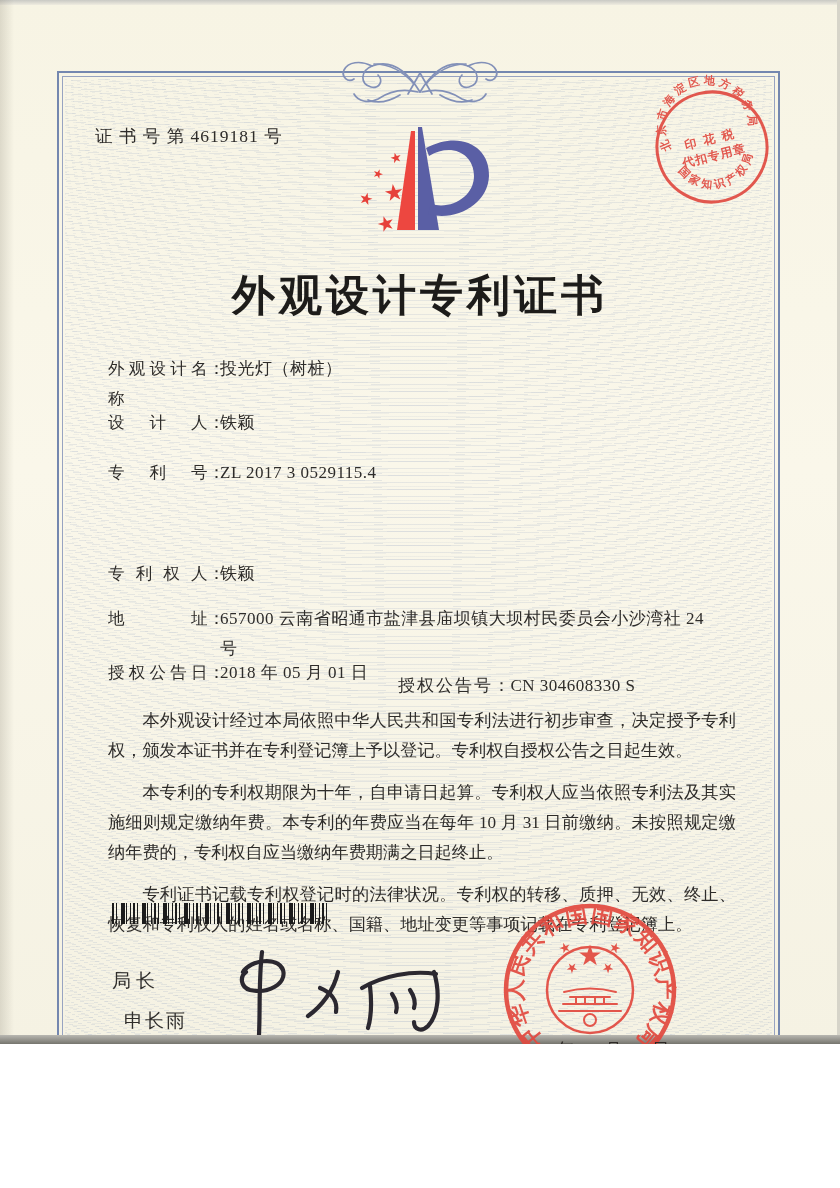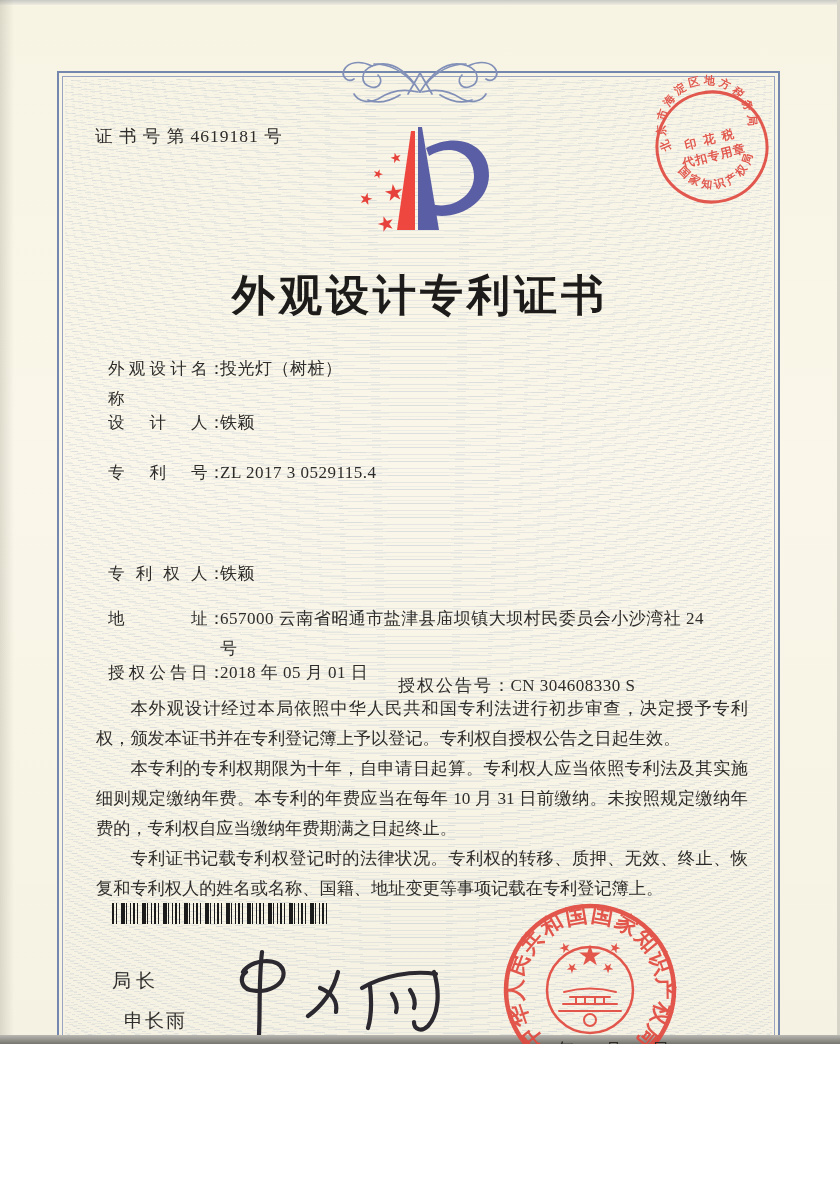--- a/index.html
+++ b/index.html
@@ -26,21 +26,21 @@
   .cert-no{position:absolute;left:95px;top:124px;font-size:17.5px;letter-spacing:1px;}
   .title{position:absolute;left:0;top:238px;width:100%;text-align:center;font-size:43px;font-weight:700;letter-spacing:4px;color:#1d1c1a;}
   .frow{position:absolute;left:108px;font-size:17px;line-height:30px;letter-spacing:.5px;}
   .flabel{display:inline-block;width:100px;font-size:16.5px;text-align:justify;text-align-last:justify;vertical-align:top;}
   .fcolon{display:inline-block;width:12px;vertical-align:top;}
   .fvalue{display:inline-block;vertical-align:top;}
   .addr .fvalue{width:492px;}
   .grant2{position:absolute;left:290px;top:0;white-space:nowrap;margin-top:13px;}
   .grant2 .glabel{letter-spacing:2px;}
   .paras{position:absolute;left:96px;top:694px;width:652px;font-size:17.2px;line-height:30px;text-align:justify;}
-  .paras p{margin:0;text-indent:2em;}
+  .paras p{margin:12px;text-indent:2em;}
   .barcode{position:absolute;left:112px;top:903px;width:217px;height:21px;
     background:repeating-linear-gradient(90deg,#1b1b1b 0 2px,transparent 2px 4px,#1b1b1b 4px 5px,transparent 5px 9px,#1b1b1b 9px 13px,transparent 13px 14px,#1b1b1b 14px 15px,transparent 15px 18px,#1b1b1b 18px 19px,transparent 19px 21px);}
   .signer-title{position:absolute;left:112px;top:968px;font-size:19px;letter-spacing:5px;}
   .signer-name{position:absolute;left:112px;top:1008px;font-size:19px;letter-spacing:2px;margin-left:12px;}
   .seal-date{position:absolute;left:514px;top:1038px;font-size:17px;letter-spacing:1px;color:#2d2926;z-index:6;}
   .footer{position:absolute;left:0;top:1092px;width:100%;text-align:center;font-size:17px;letter-spacing:3px;}
   .seal-svg{opacity:.92;z-index:5;}
   .stamp-svg{opacity:.9;transform:rotate(-14deg);}
   .sig-path{stroke:#2b2830;stroke-width:4.2;fill:none;stroke-linecap:round;stroke-linejoin:round;}
   .seal-line{stroke:#e2493f;fill:none;stroke-linecap:round;}

